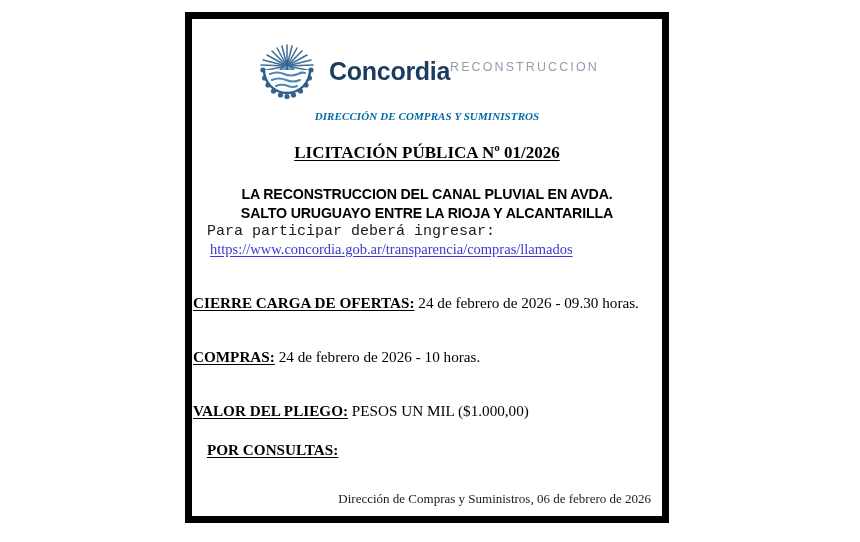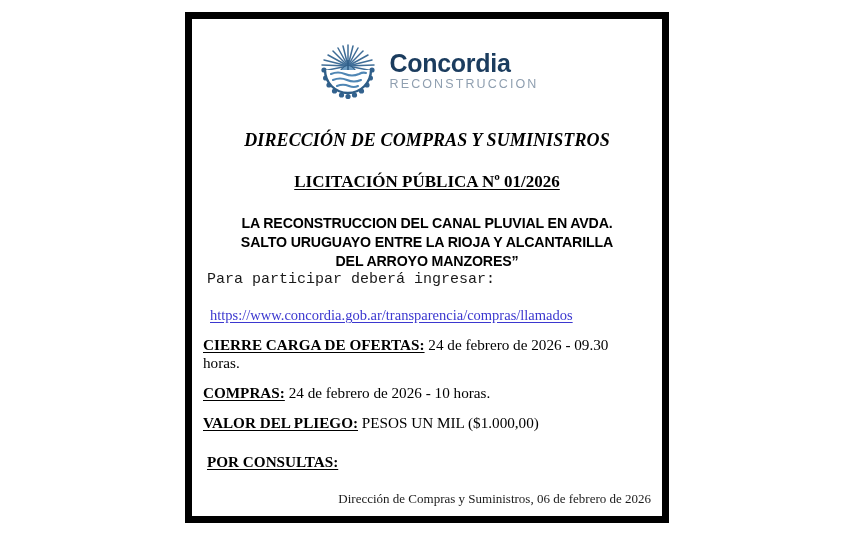--- a/index.html
+++ b/index.html
@@ -53,21 +53,20 @@
     padding-top: 20px;
     padding-bottom: 2px;
   }
   .logo-mark {
     width: 64px;
     height: 62px;
     flex: 0 0 auto;
   }
   .logo-words {
     display: flex;
-    flex-direction: column;
     align-items: flex-start;
     line-height: 1;
   }
   .logo-title {
     font-family: "Liberation Sans", sans-serif;
     font-weight: bold;
     font-size: 25px;
     color: #1b3c5e;
     letter-spacing: -0.3px;
   }
@@ -83,23 +82,23 @@
   .pad {
     padding-left: 17px;
     padding-right: 17px;
   }
 
   .heading-dir {
     text-align: center;
     font-family: "Liberation Serif", serif;
     font-style: italic;
     font-weight: bold;
-    font-size: 18px;
-    color: #000000;
-    margin-top: 26px;
+    font-size: 11px;
+    color: #0369a1;
+    margin-top: 6px;
     letter-spacing: 0.1px;
   }
   .heading-lic {
     text-align: center;
     font-family: "Liberation Serif", serif;
     font-weight: bold;
     font-size: 17px;
     color: #000;
     margin-top: 21px;
   }
@@ -120,36 +119,35 @@
   }
 
   .para {
     font-family: Liberation Mono, monospace;
     font-size: 15px;
     color: #1a1a1a;
     padding-left: 14px;
   }
 
   .link-line {
-    margin-top: 18px;
   }
   a.doclink {
     font-family: "Liberation Serif", serif;
     font-size: 14.5px;
     color: #3b37cf;
     text-decoration: underline;
     text-underline-offset: 2px;
   }
 
   .field {
     font-family: "Liberation Serif", serif;
     font-size: 15.2px;
     color: #000;
-    margin-top: 12px;
-    padding-left: 10px;
+    margin-top: 36px;
+    padding-left: 0;
   }
   .field .lbl {
     font-weight: bold;
     text-decoration: underline;
     text-underline-offset: 2px;
   }
   .field .val {
     font-weight: normal;
   }
 
@@ -237,21 +235,20 @@
         </span>
       </div>
 
       <div class="heading-dir pad">DIRECCIÓN DE COMPRAS Y SUMINISTROS</div>
 
       <div class="heading-lic pad"><span>LICITACIÓN PÚBLICA Nº 01/2026</span></div>
 
       <div class="objeto pad">
         <div>LA RECONSTRUCCION DEL CANAL PLUVIAL EN AVDA.</div>
         <div>SALTO URUGUAYO ENTRE LA RIOJA Y ALCANTARILLA</div>
-        <div>DEL ARROYO MANZORES”</div>
       </div>
 
       <div class="para pad">Para participar deberá ingresar:</div>
 
       <div class="link-line pad">
         <a class="doclink" href="#">https://www.concordia.gob.ar/transparencia/compras/llamados</a>
       </div>
 
       <div class="field pad">
         <span class="lbl">CIERRE CARGA DE OFERTAS:</span><span class="val"> 24 de febrero de 2026 - 09.30 horas.</span>

